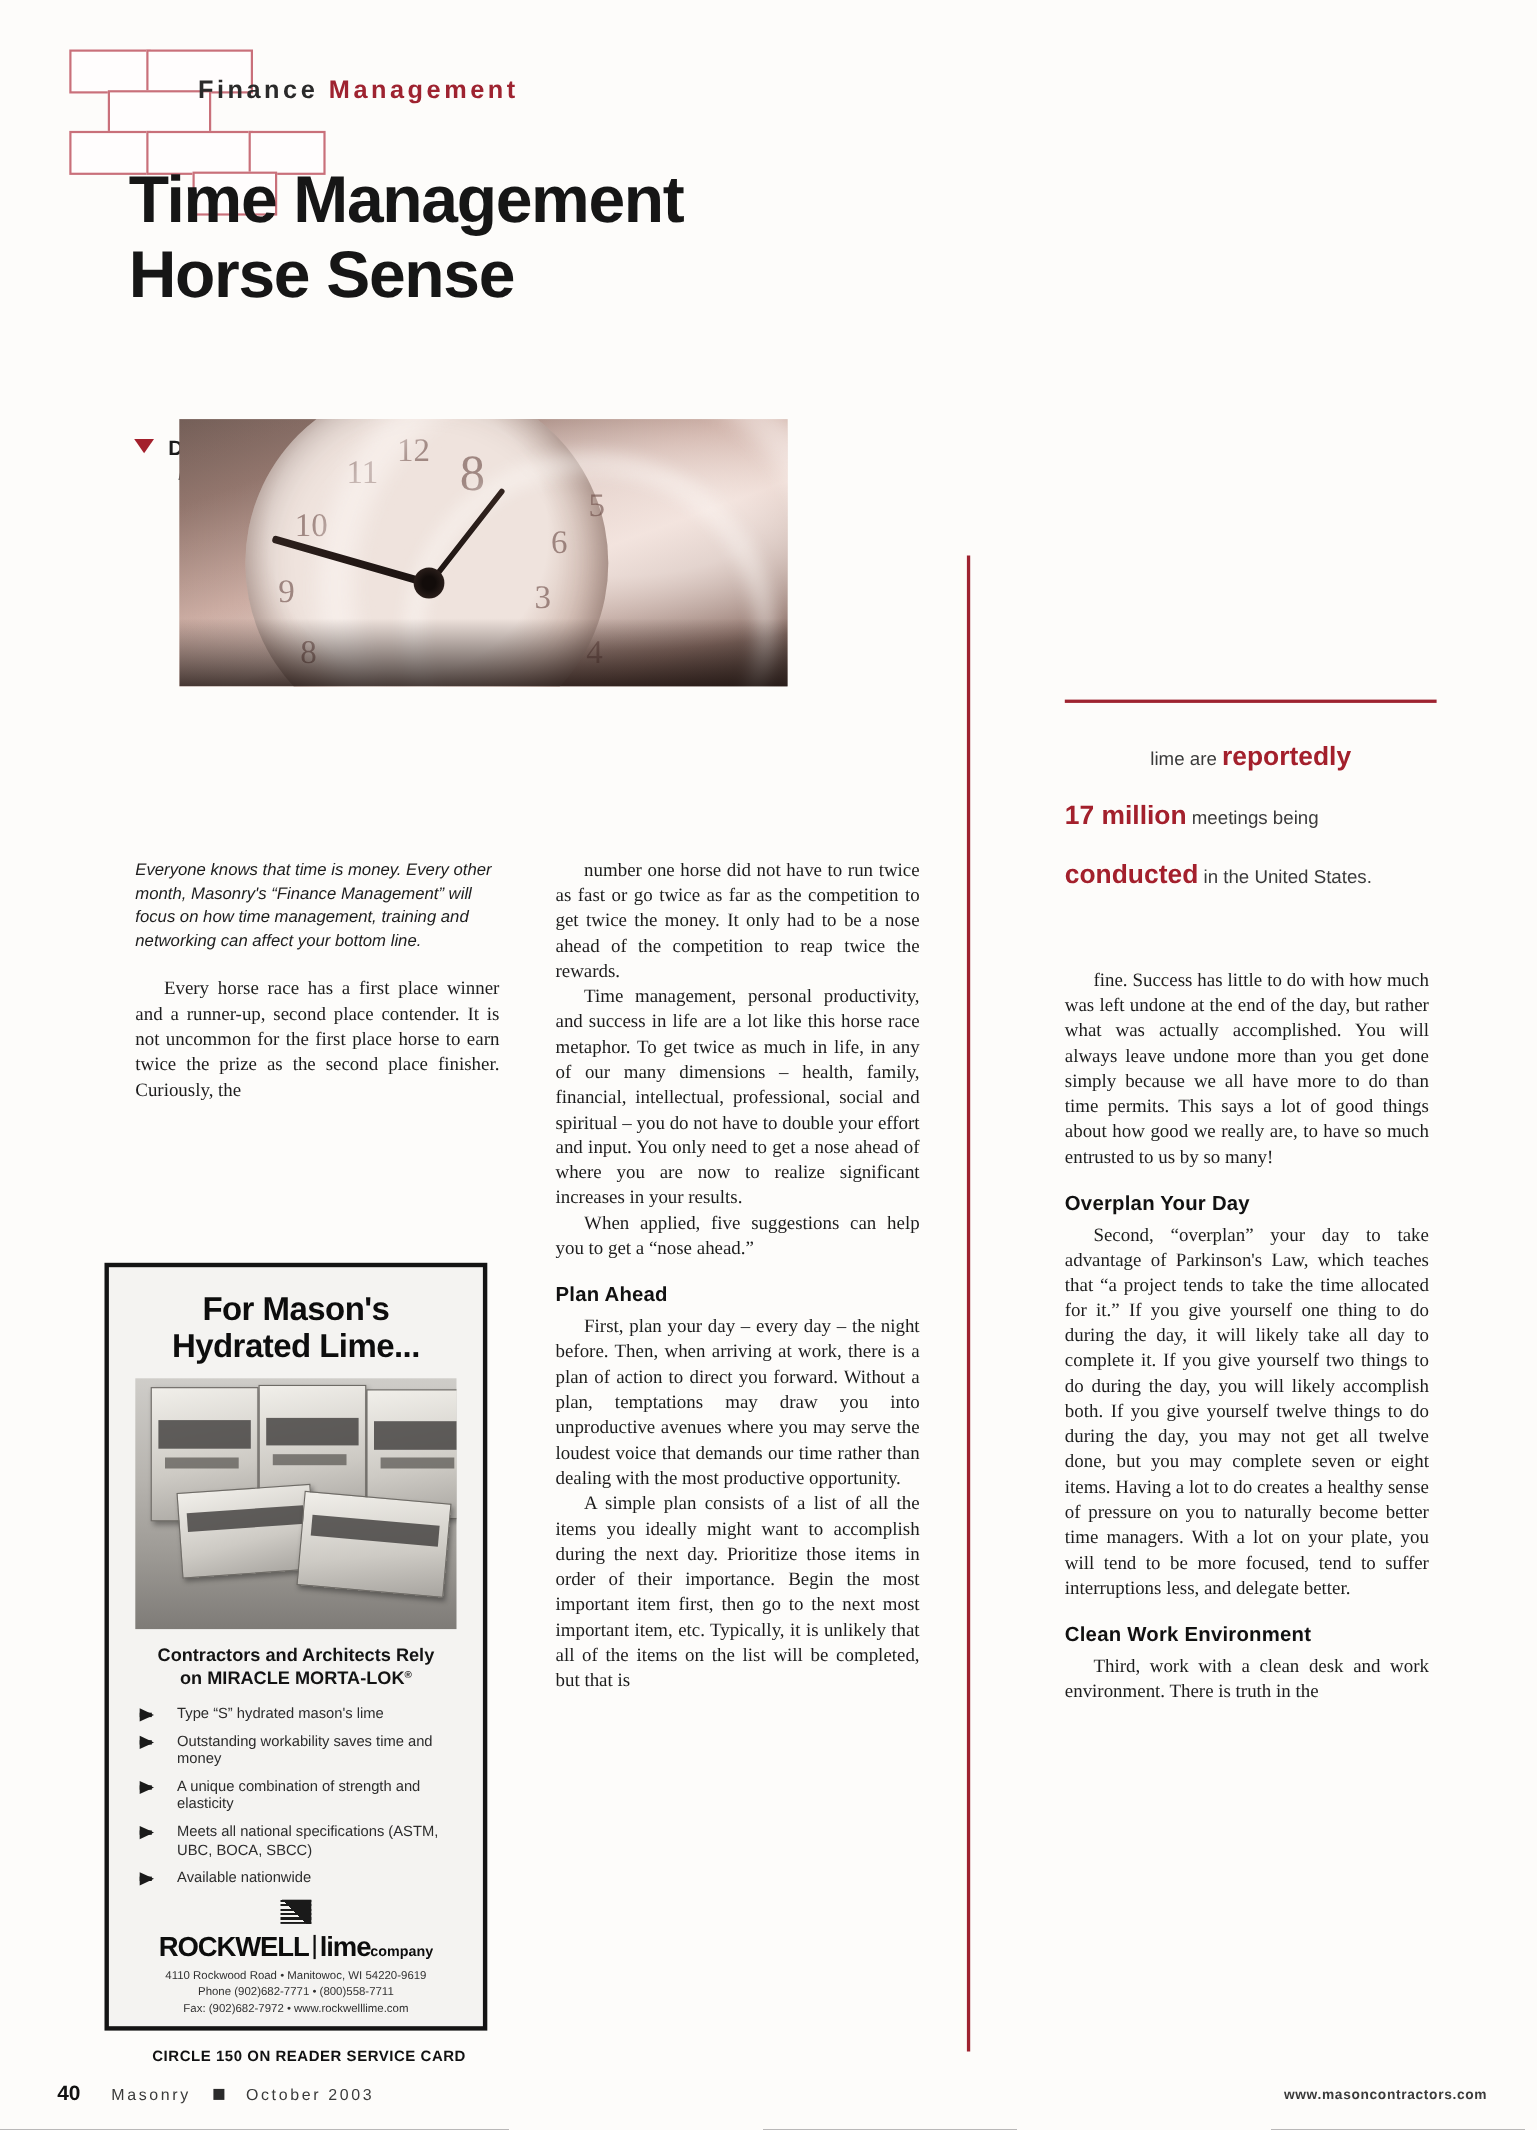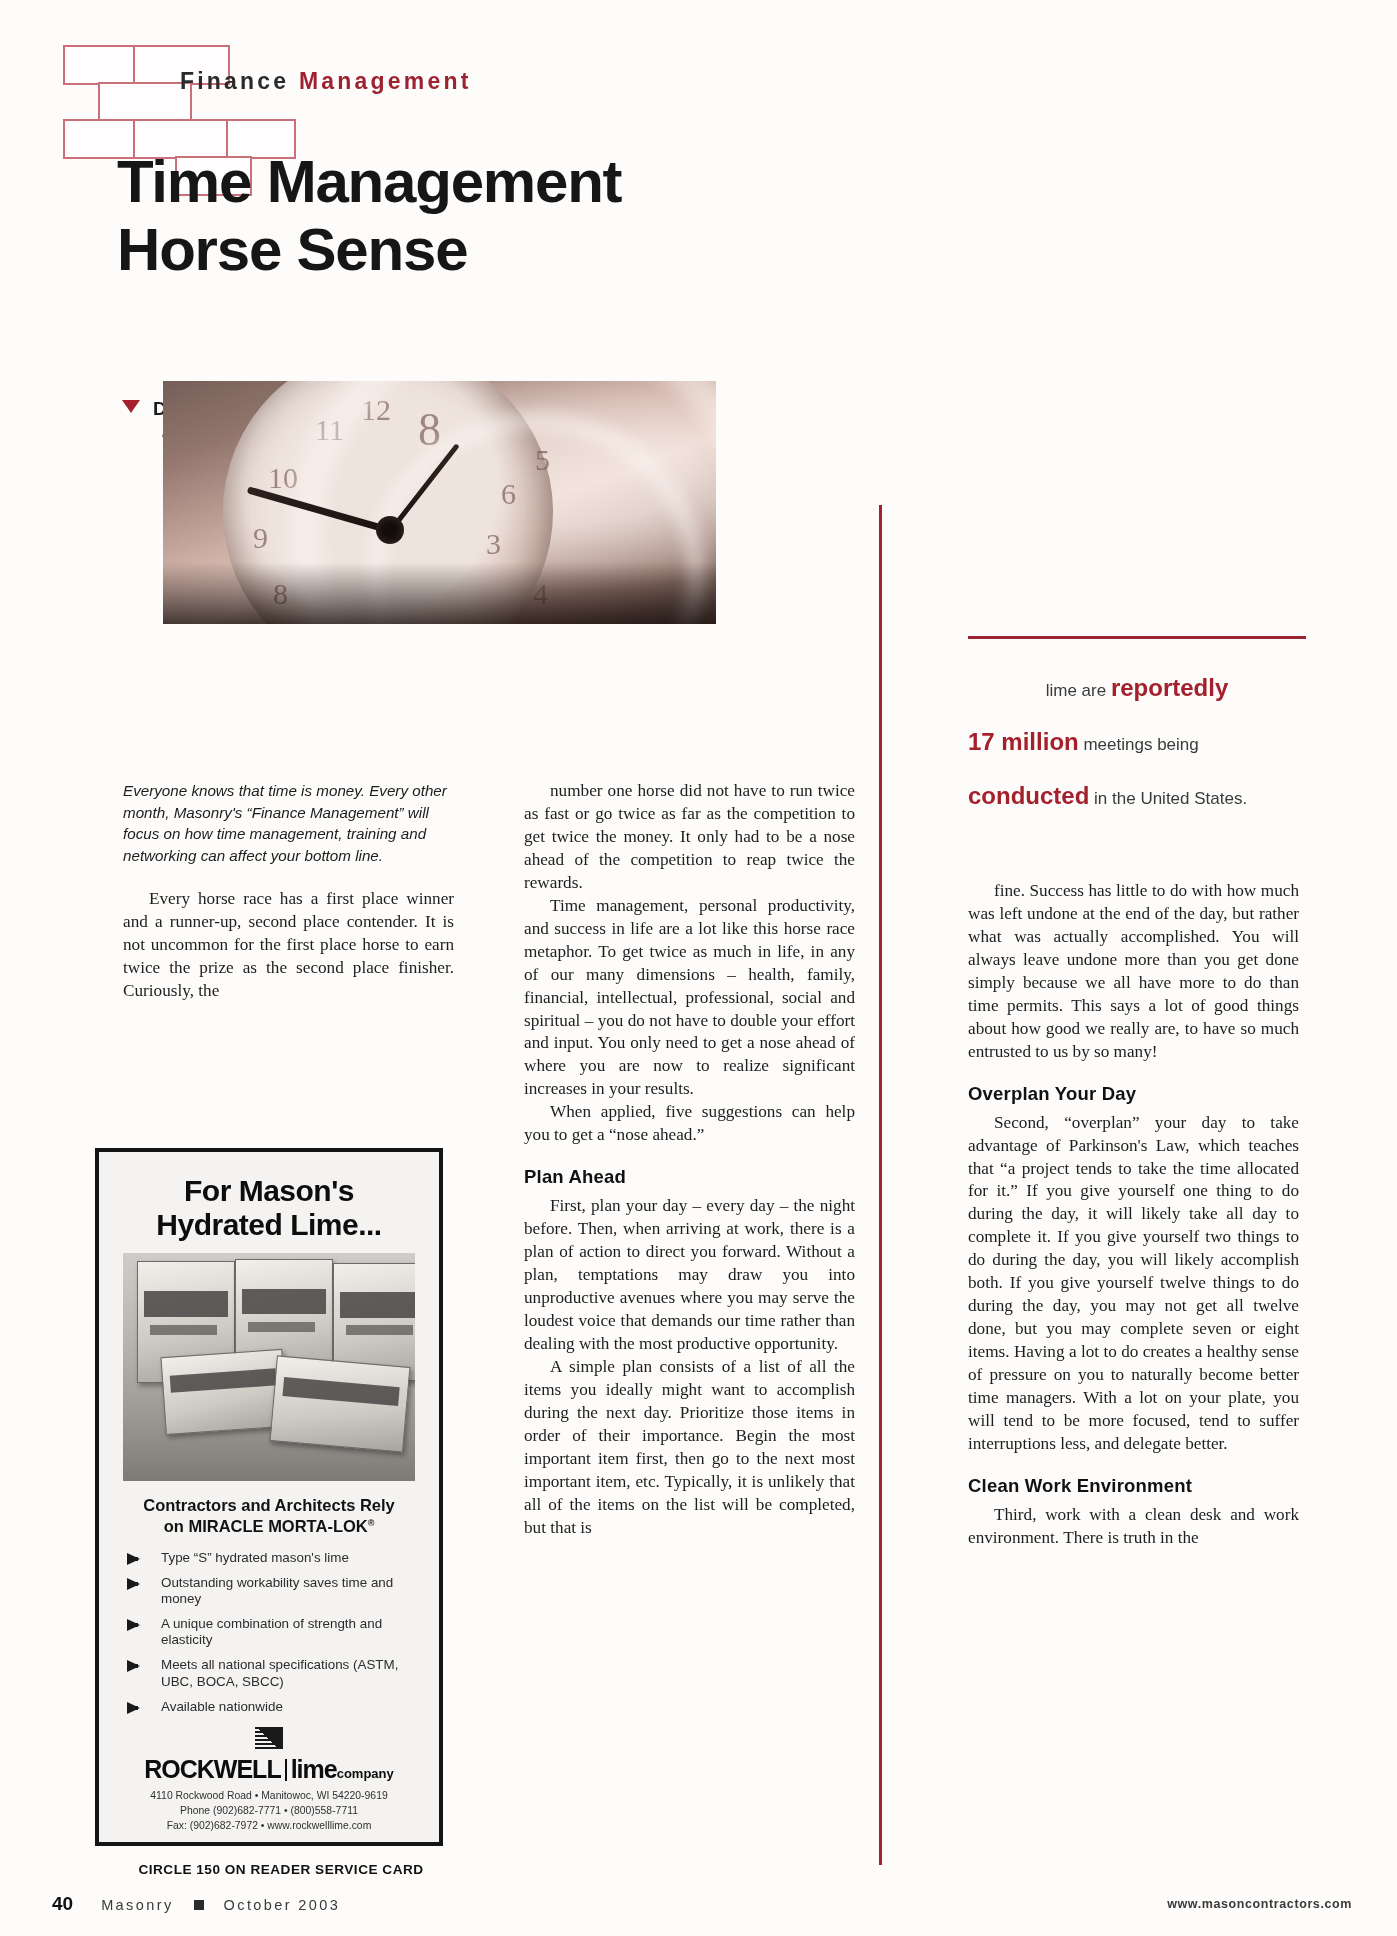--- a/index.html
+++ b/index.html
@@ -89,21 +89,21 @@
     filter:blur(7px);
   }
   .photo .dark{
     position:absolute;left:0;bottom:0;width:100%;height:62px;
     background:linear-gradient(0deg,rgba(25,14,11,.78),rgba(25,14,11,0));
   }
 
   
   .col{position:absolute;width:331px;color:#1d1d1d;}
   .col.c1{left:123px;top:780px;}
-  .col.c2{left:505px;top:780px;margin-left:19px;}
+  .col.c2{left:505px;top:780px;}
   .col.c3{left:968px;top:880px;}
 
   .intro{
     font-family:"Liberation Sans", sans-serif;
     font-style:italic;font-size:15.2px;line-height:1.42;
     text-align:left;margin:0 0 22px 0;
   }
   .body-p{
     font-family:"Liberation Serif", serif;
     font-size:17.2px;line-height:1.335;text-align:justify;

